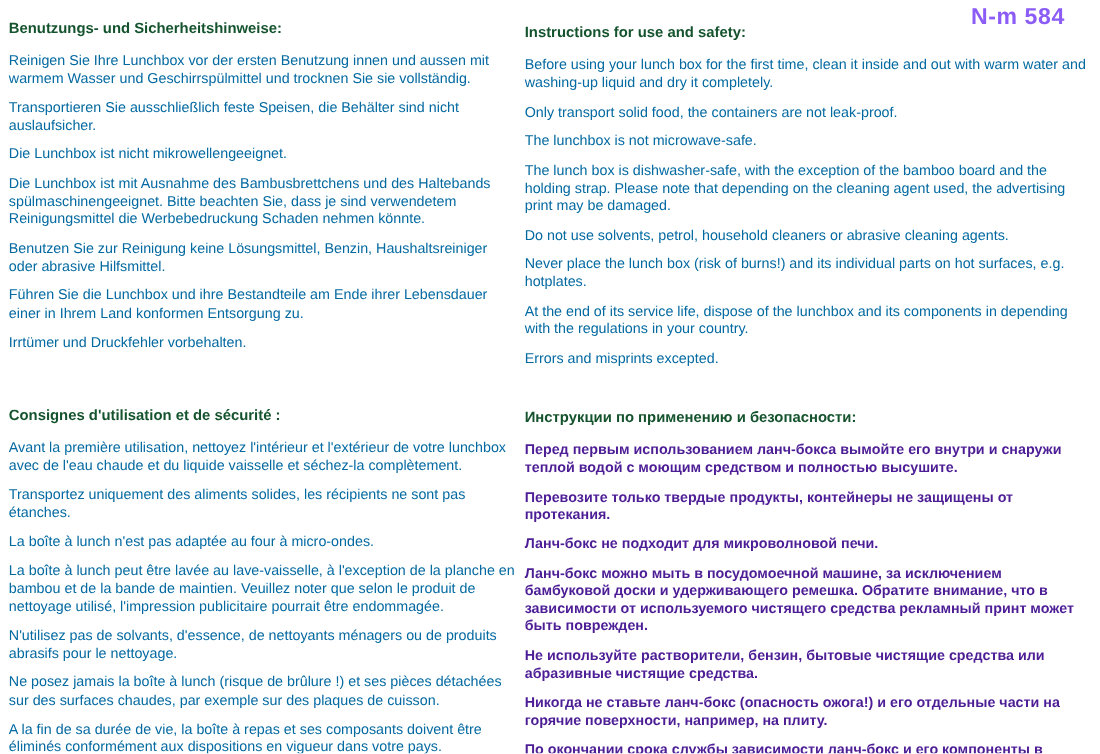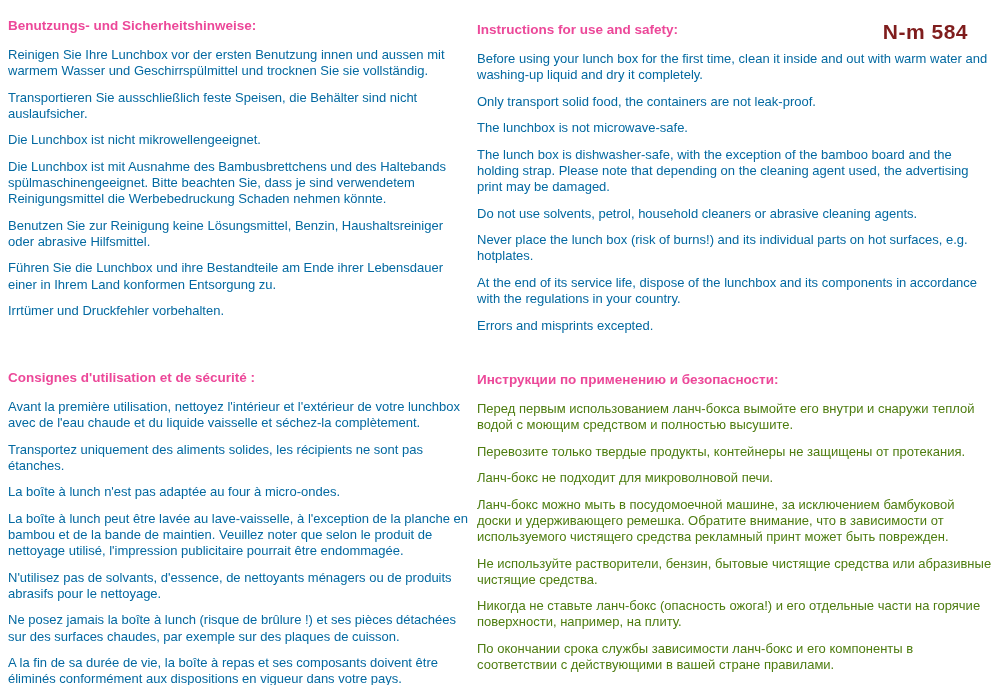--- a/index.html
+++ b/index.html
@@ -14,49 +14,49 @@
     background: #ffffff;
     overflow: hidden;
     font-family: "Liberation Sans", sans-serif;
   }
   .doc-label {
     position: absolute;
     top: 4px;
     right: 32px;
     font-size: 21px;
     font-weight: 700;
-    color: #7f1d1d;
+    color: #8b5cf6;
     letter-spacing: 0.5px;
     font-family: "Liberation Sans", sans-serif;
-    margin-top: 16px;
   }
   .quad {
     position: absolute;
     color: #414146;
   }
   .q-de { left: 8px;   top: 18px;  width: 460px; }
   .q-en { left: 477px; top: 22px;  width: 515px; }
   .q-fr { left: 8px;   top: 370px; width: 460px; }
   .q-ru { left: 477px; top: 372px; width: 515px; }
 
   .sec-heading {
     margin: 0 0 12px 0;
     font-size: 13.5px;
     font-weight: 700;
-    color: #ec4899;
+    color: #14532d;
     line-height: 1.25;
   }
   .paras .para {
     margin: 0 0 10.5px 0;
     font-size: 13px;
     line-height: 1.24;
     color: #0369a1;
   }
   .q-ru .paras .para {
-    color: #4d7c0f;
+    color: #4c1d95;
+    font-weight: bold;
   }
 </style>
 </head>
 <body>
 
 <div class="page">
 
   <div class="doc-label">N-m 584</div>
 
   <section class="quad q-de">
@@ -74,21 +74,21 @@
 
   <section class="quad q-en">
     <h2 class="sec-heading">Instructions for use and safety:</h2>
     <div class="paras">
         <p class="para">Before using your lunch box for the first time, clean it inside and out with warm water and washing-up liquid and dry it completely.</p>
         <p class="para">Only transport solid food, the containers are not leak-proof.</p>
         <p class="para">The lunchbox is not microwave-safe.</p>
         <p class="para">The lunch box is dishwasher-safe, with the exception of the bamboo board and the holding strap. Please note that depending on the cleaning agent used, the advertising print may be damaged.</p>
         <p class="para">Do not use solvents, petrol, household cleaners or abrasive cleaning agents.</p>
         <p class="para">Never place the lunch box (risk of burns!) and its individual parts on hot surfaces, e.g. hotplates.</p>
-        <p class="para">At the end of its service life, dispose of the lunchbox and its components in accordance with the regulations in your country.</p>
+        <p class="para">At the end of its service life, dispose of the lunchbox and its components in depending with the regulations in your country.</p>
         <p class="para">Errors and misprints excepted.</p>
       </div>
   </section>
 
   <section class="quad q-fr">
     <h2 class="sec-heading">Consignes d'utilisation et de sécurité :</h2>
     <div class="paras">
         <p class="para">Avant la première utilisation, nettoyez l'intérieur et l'extérieur de votre lunchbox avec de l'eau chaude et du liquide vaisselle et séchez-la complètement.</p>
         <p class="para">Transportez uniquement des aliments solides, les récipients ne sont pas étanches.</p>
         <p class="para">La boîte à lunch n'est pas adaptée au four à micro-ondes.</p>

